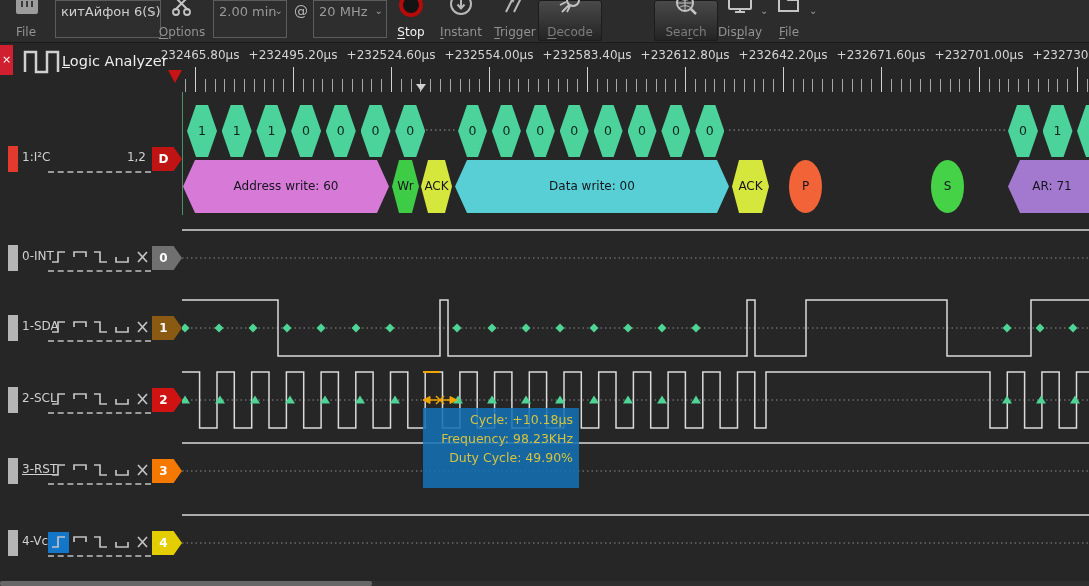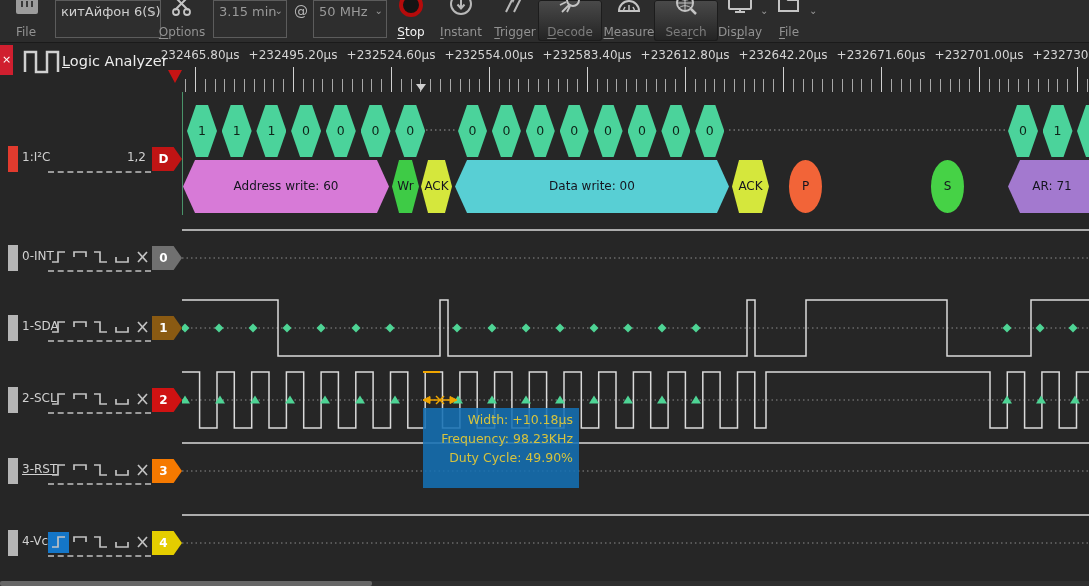--- a/index.html
+++ b/index.html
@@ -78,26 +78,26 @@
   </div>
   <div class="opticon">
     <svg width="24" height="24" viewBox="0 0 24 24">
         <path d="M5 4 L18 17 M18 4 L5 17" stroke="#c4c4c4" stroke-width="2" fill="none"></path>
         <circle cx="6" cy="19" r="3" fill="none" stroke="#c4c4c4" stroke-width="1.8"></circle>
         <circle cx="17" cy="19" r="3" fill="none" stroke="#c4c4c4" stroke-width="1.8"></circle>
       </svg>
   </div>
   <div class="tlabel" style="left:150px"><u>O</u>ptions</div>
   <div class="dd dim" style="left:213px;width:74px">
-    <span>3.15 min</span>
+    <span>2.00 min</span>
     <span class="chev">⌄</span>
   </div>
   <span class="at">@</span>
   <div class="dd dim" style="left:313px;width:74px">
-    <span>50 MHz</span>
+    <span>20 MHz</span>
     <span class="chev">⌄</span>
   </div>
 <div class="tbtn" style="left: 379px;">
       <div class="ticon"><svg width="26" height="26" viewBox="0 0 26 26">
           <circle cx="13" cy="14" r="10" fill="#141414" stroke="#b50b0b" stroke-width="4"></circle>
         </svg></div>
       <div class="tlabel strong"><u>S</u>top</div>
     </div>
     <div class="tbtn" style="left: 429px;">
       <div class="ticon"><svg width="26" height="26" viewBox="0 0 26 26">
@@ -112,27 +112,20 @@
           <path d="M12 14 L5 21 M9 11 L3 14 M13 15 L10 21" stroke="#c4c4c4" stroke-width="1.8"></path>
         </svg></div>
       <div class="tlabel dim"><u>D</u>ecode</div>
     </div>
     <div class="tbtn" style="left: 483px;">
       <div class="ticon"><svg width="26" height="26" viewBox="0 0 26 26">
           <path d="M4 21 L11 7 M12 21 L19 7" stroke="#b8b8b8" stroke-width="2" fill="none"></path>
           <path d="M8.5 7 h5 l-2.5 5 z" fill="#b8b8b8"></path>
         </svg></div>
       <div class="tlabel"><u>T</u>rigger</div>
-    </div>
-    <div class="tbtn" style="left: 597px;">
-      <div class="ticon"><svg width="26" height="26" viewBox="0 0 26 26">
-          <path d="M3 20 A10 10 0 0 1 23 20 Z" fill="none" stroke="#c4c4c4" stroke-width="2"></path>
-          <path d="M13 20 L13 14 M7.5 19 L9 16 M18.5 19 L17 16" stroke="#c4c4c4" stroke-width="1.5"></path>
-        </svg></div>
-      <div class="tlabel"><u>M</u>easure</div>
     </div>
     <div class="tbtn hl" style="left: 654px;">
       <div class="ticon"><svg width="26" height="26" viewBox="0 0 26 26">
           <circle cx="12" cy="12" r="8" fill="none" stroke="#c4c4c4" stroke-width="2"></circle>
           <path d="M4 12 H20 M12 4 V20 M6 7 C9 10 15 10 18 7 M6 17 C9 14 15 14 18 17" stroke="#c4c4c4" stroke-width="1" fill="none"></path>
           <path d="M18 18 L23 23" stroke="#c4c4c4" stroke-width="2.5"></path>
         </svg></div>
       <div class="tlabel dim">Sea<u>r</u>ch</div>
     </div>
     <div class="tbtn" style="left: 708px;">
@@ -453,20 +446,20 @@
         <path d="M3 8 V13 H15 V8" fill="none" stroke="#c2c2c2" stroke-width="1.7"></path>
       </svg></div>
     <div class="trig" style="left: 134px; top: 492px;"><svg width="17" height="16" viewBox="0 0 17 16">
         <path d="M4 3 L13 13 M13 3 L4 13" fill="none" stroke="#c2c2c2" stroke-width="1.7"></path>
       </svg></div>
     <div class="dashline" style="left: 48px; top: 513px;"></div>
     <div class="flag" style="left: 152px; top: 489px; background: rgb(228, 205, 0);">4</div>
   </div>
 
 <div id="tooltip" style="left: 423px; top: 408px; width: 156px; height: 80px; background: rgba(20, 112, 180, 0.867); color: rgb(214, 195, 62);">
-    <div class="ttline">Width: +10.18µs</div>
+    <div class="ttline">Cycle: +10.18µs</div>
     <div class="ttline">Frequency: 98.23KHz</div>
     <div class="ttline">Duty Cycle: 49.90%</div>
   </div>
 
 <div id="hscroll-track">
   <div id="hscroll-thumb"></div>
 </div>
 
 </body></html>

